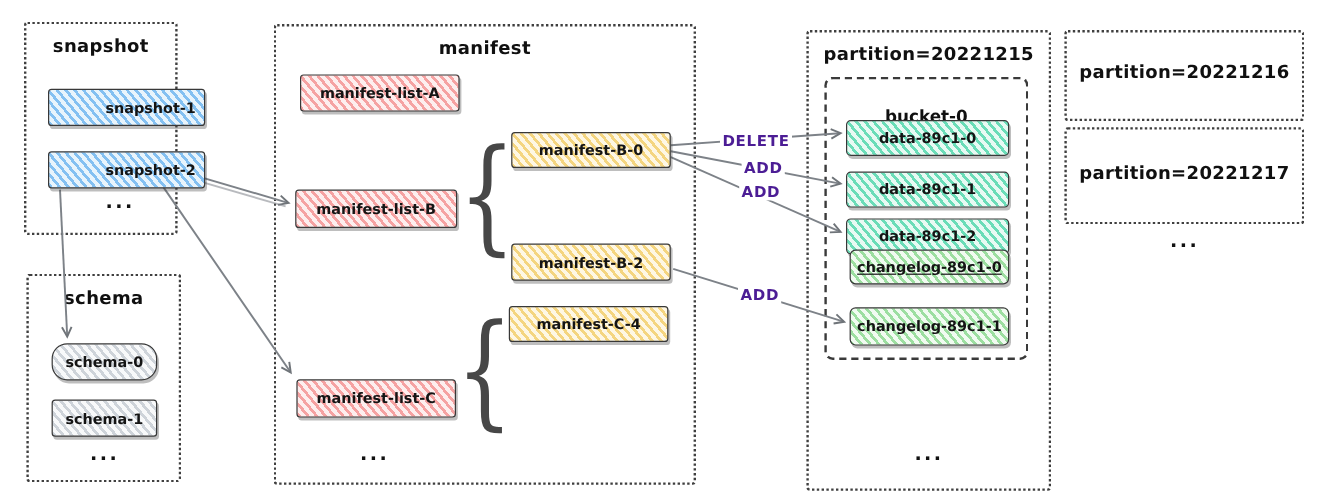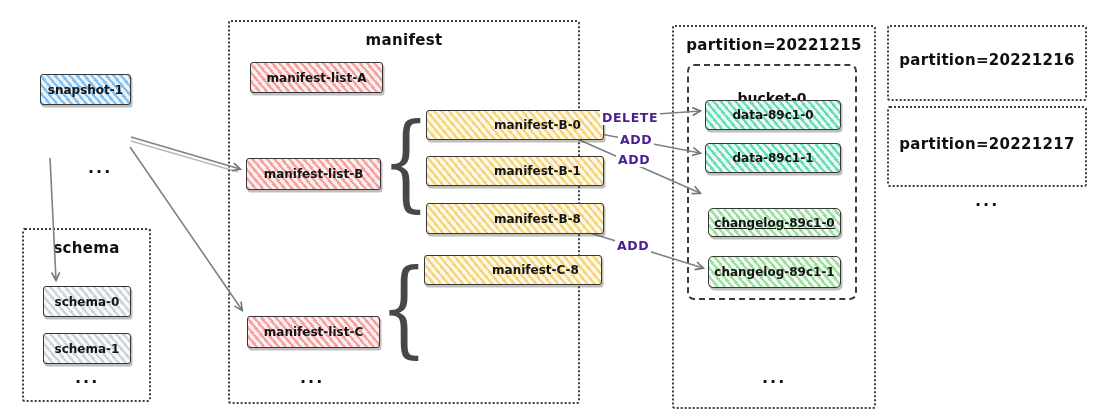--- a/index.html
+++ b/index.html
@@ -19,23 +19,23 @@
     position:absolute;top:8px;left:0;right:0;text-align:center;
     font-size:14px;font-weight:700;color:#101010;white-space:nowrap;margin-top:16px;
   }
   
   .node{
     position:absolute;border:1.7px solid #383838;border-radius:3px;
     display:flex;align-items:center;justify-content:center;
     font-size:12px;font-weight:700;color:#141414;white-space:nowrap;
     box-shadow:1.5px 2.5px 0 rgba(70,70,70,.35);
   }
-  .f-blue  {background:repeating-linear-gradient(50deg,rgba(116,184,240,.85) 0 2.4px,rgba(255,255,255,.35) 2.4px 5.6px),#dceefb;}
+  .f-blue  {background:repeating-linear-gradient(50deg,rgba(116,184,240,.85) 0 2.4px,rgba(255,255,255,.35) 2.4px 5.6px),#dceefb;padding-left:40px;}
   .f-red   {background:repeating-linear-gradient(50deg,rgba(243,140,140,.75) 0 2.4px,rgba(255,255,255,.4) 2.4px 5.6px),#fce3e3;}
-  .f-yellow{background:repeating-linear-gradient(50deg,rgba(242,206,107,.8) 0 2.4px,rgba(255,255,255,.4) 2.4px 5.6px),#fdf2d2;padding-left:45px;}
+  .f-yellow{background:repeating-linear-gradient(50deg,rgba(242,206,107,.8) 0 2.4px,rgba(255,255,255,.4) 2.4px 5.6px),#fdf2d2;}
   .f-teal  {background:repeating-linear-gradient(50deg,rgba(79,214,171,.8) 0 2.4px,rgba(255,255,255,.4) 2.4px 5.6px),#d8f6eb;border-radius:4px;}
   .f-green {background:repeating-linear-gradient(50deg,rgba(138,216,143,.8) 0 2.4px,rgba(255,255,255,.45) 2.4px 5.6px),#e6f7e6;border-radius:5px;}
   .f-gray  {background:repeating-linear-gradient(50deg,rgba(197,203,210,.8) 0 2.4px,rgba(255,255,255,.45) 2.4px 5.6px),#f2f4f6;}
   
   .dots{position:absolute;font-size:16px;font-weight:900;color:#111;letter-spacing:2px;line-height:10px;}
   
   .brace{
     position:absolute;font-family:"DejaVu Serif",serif;font-size:104px;line-height:112px;
     font-weight:400;color:#474747;transform:scaleX(.72);transform-origin:left center;
     user-select:none;
@@ -45,20 +45,23 @@
     position:absolute;background:#ffffff;padding:0 2px;
     font-size:12.5px;font-weight:700;color:#4c1d95;letter-spacing:.6px;white-space:nowrap;
   }
   .arrows{position:absolute;left:0;top:0;pointer-events:none;}
 </style>
 </head>
 <body>
 
 <div class="canvas">
 
+  <div class="grp" style="left:20px;top:18px;width:124px;height:174px;">
+    <div class="grp-title">snapshot</div>
+  </div>
 
   <div class="grp" style="left:22px;top:228px;width:125px;height:170px;">
     <div class="grp-title">schema</div>
   </div>
 
   <div class="grp" style="left:228px;top:20px;width:348px;height:380px;">
     <div class="grp-title">manifest</div>
   </div>
 
   <div class="grp" style="left:672px;top:25px;width:200px;height:380px;">
@@ -93,39 +96,40 @@
       <line x1="130" y1="147" x2="242" y2="310" marker-end="url(#ah)"></line>
       <line x1="50" y1="158" x2="56" y2="280" marker-end="url(#ah)"></line>
       <line x1="559" y1="121" x2="700" y2="111" marker-end="url(#ah)"></line>
       <line x1="559" y1="126" x2="700" y2="153" marker-end="url(#ah)"></line>
       <line x1="559" y1="131" x2="700" y2="193" marker-end="url(#ah)"></line>
       <line x1="561" y1="224" x2="703" y2="268" marker-end="url(#ah)"></line>
     </g>
   </svg>
 
   <div class="node f-blue" style="left:40px;top:74px;width:89px;height:29px;">snapshot-1</div>
+  <div class="node f-blue" style="left:40px;top:126px;width:89px;height:29px;">snapshot-2</div>
   <div class="dots" style="left:88px;top:163px;">...</div>
 
-  <div class="node f-gray" style="left:43px;top:286px;width:86px;height:29px;">schema-0</div>
+  <div class="node f-gray" style="left:43px;top:286px;width:86px;height:29px;border-radius:13px;">schema-0</div>
   <div class="node f-gray" style="left:43px;top:333px;width:86px;height:29px;">schema-1</div>
   <div class="dots" style="left:75px;top:373px;">...</div>
 
   <div class="node f-red" style="left:246px;top:158px;width:133px;height:30px;">manifest-list-B</div>
   <div class="node f-red" style="left:250px;top:62px;width:131px;height:29px;">manifest-list-A</div>
   <div class="node f-red" style="left:247px;top:316px;width:131px;height:30px;">manifest-list-C</div>
   <div class="dots" style="left:300px;top:373px;">...</div>
 
   <div class="node f-yellow" style="left:426px;top:110px;width:131px;height:28px;">manifest-B-0</div>
-  <div class="node f-yellow" style="left:426px;top:156px;width:131px;height:28px;">manifest-B-1</div>
-  <div class="node f-yellow" style="left:426px;top:203px;width:131px;height:29px;">manifest-B-8</div>
+  <div class="node f-yellow" style="left:426px;top:203px;width:131px;height:29px;">manifest-B-2</div>
 
-  <div class="node f-yellow" style="left:424px;top:255px;width:131px;height:28px;">manifest-C-8</div>
+  <div class="node f-yellow" style="left:424px;top:255px;width:131px;height:28px;">manifest-C-4</div>
 
   <div class="node f-teal" style="left:705px;top:100px;width:134px;height:28px;">data-89c1-0</div>
   <div class="node f-teal" style="left:705px;top:143px;width:134px;height:28px;">data-89c1-1</div>
+  <div class="node f-teal" style="left:705px;top:182px;width:134px;height:28px;">data-89c1-2</div>
 
   <div class="node f-green" style="left:708px;top:208px;width:131px;height:27px;text-decoration:underline;">changelog-89c1-0</div>
   <div class="node f-green" style="left:708px;top:256px;width:131px;height:30px;">changelog-89c1-1</div>
 
   <div class="dots" style="left:762px;top:373px;">...</div>
   <div class="dots" style="left:975px;top:196px;">...</div>
 
   <span class="edge-label" style="left:600px;top:110px;">DELETE</span>
   <span class="edge-label" style="left:618px;top:132px;">ADD</span>
   <span class="edge-label" style="left:616px;top:152px;">ADD</span>

